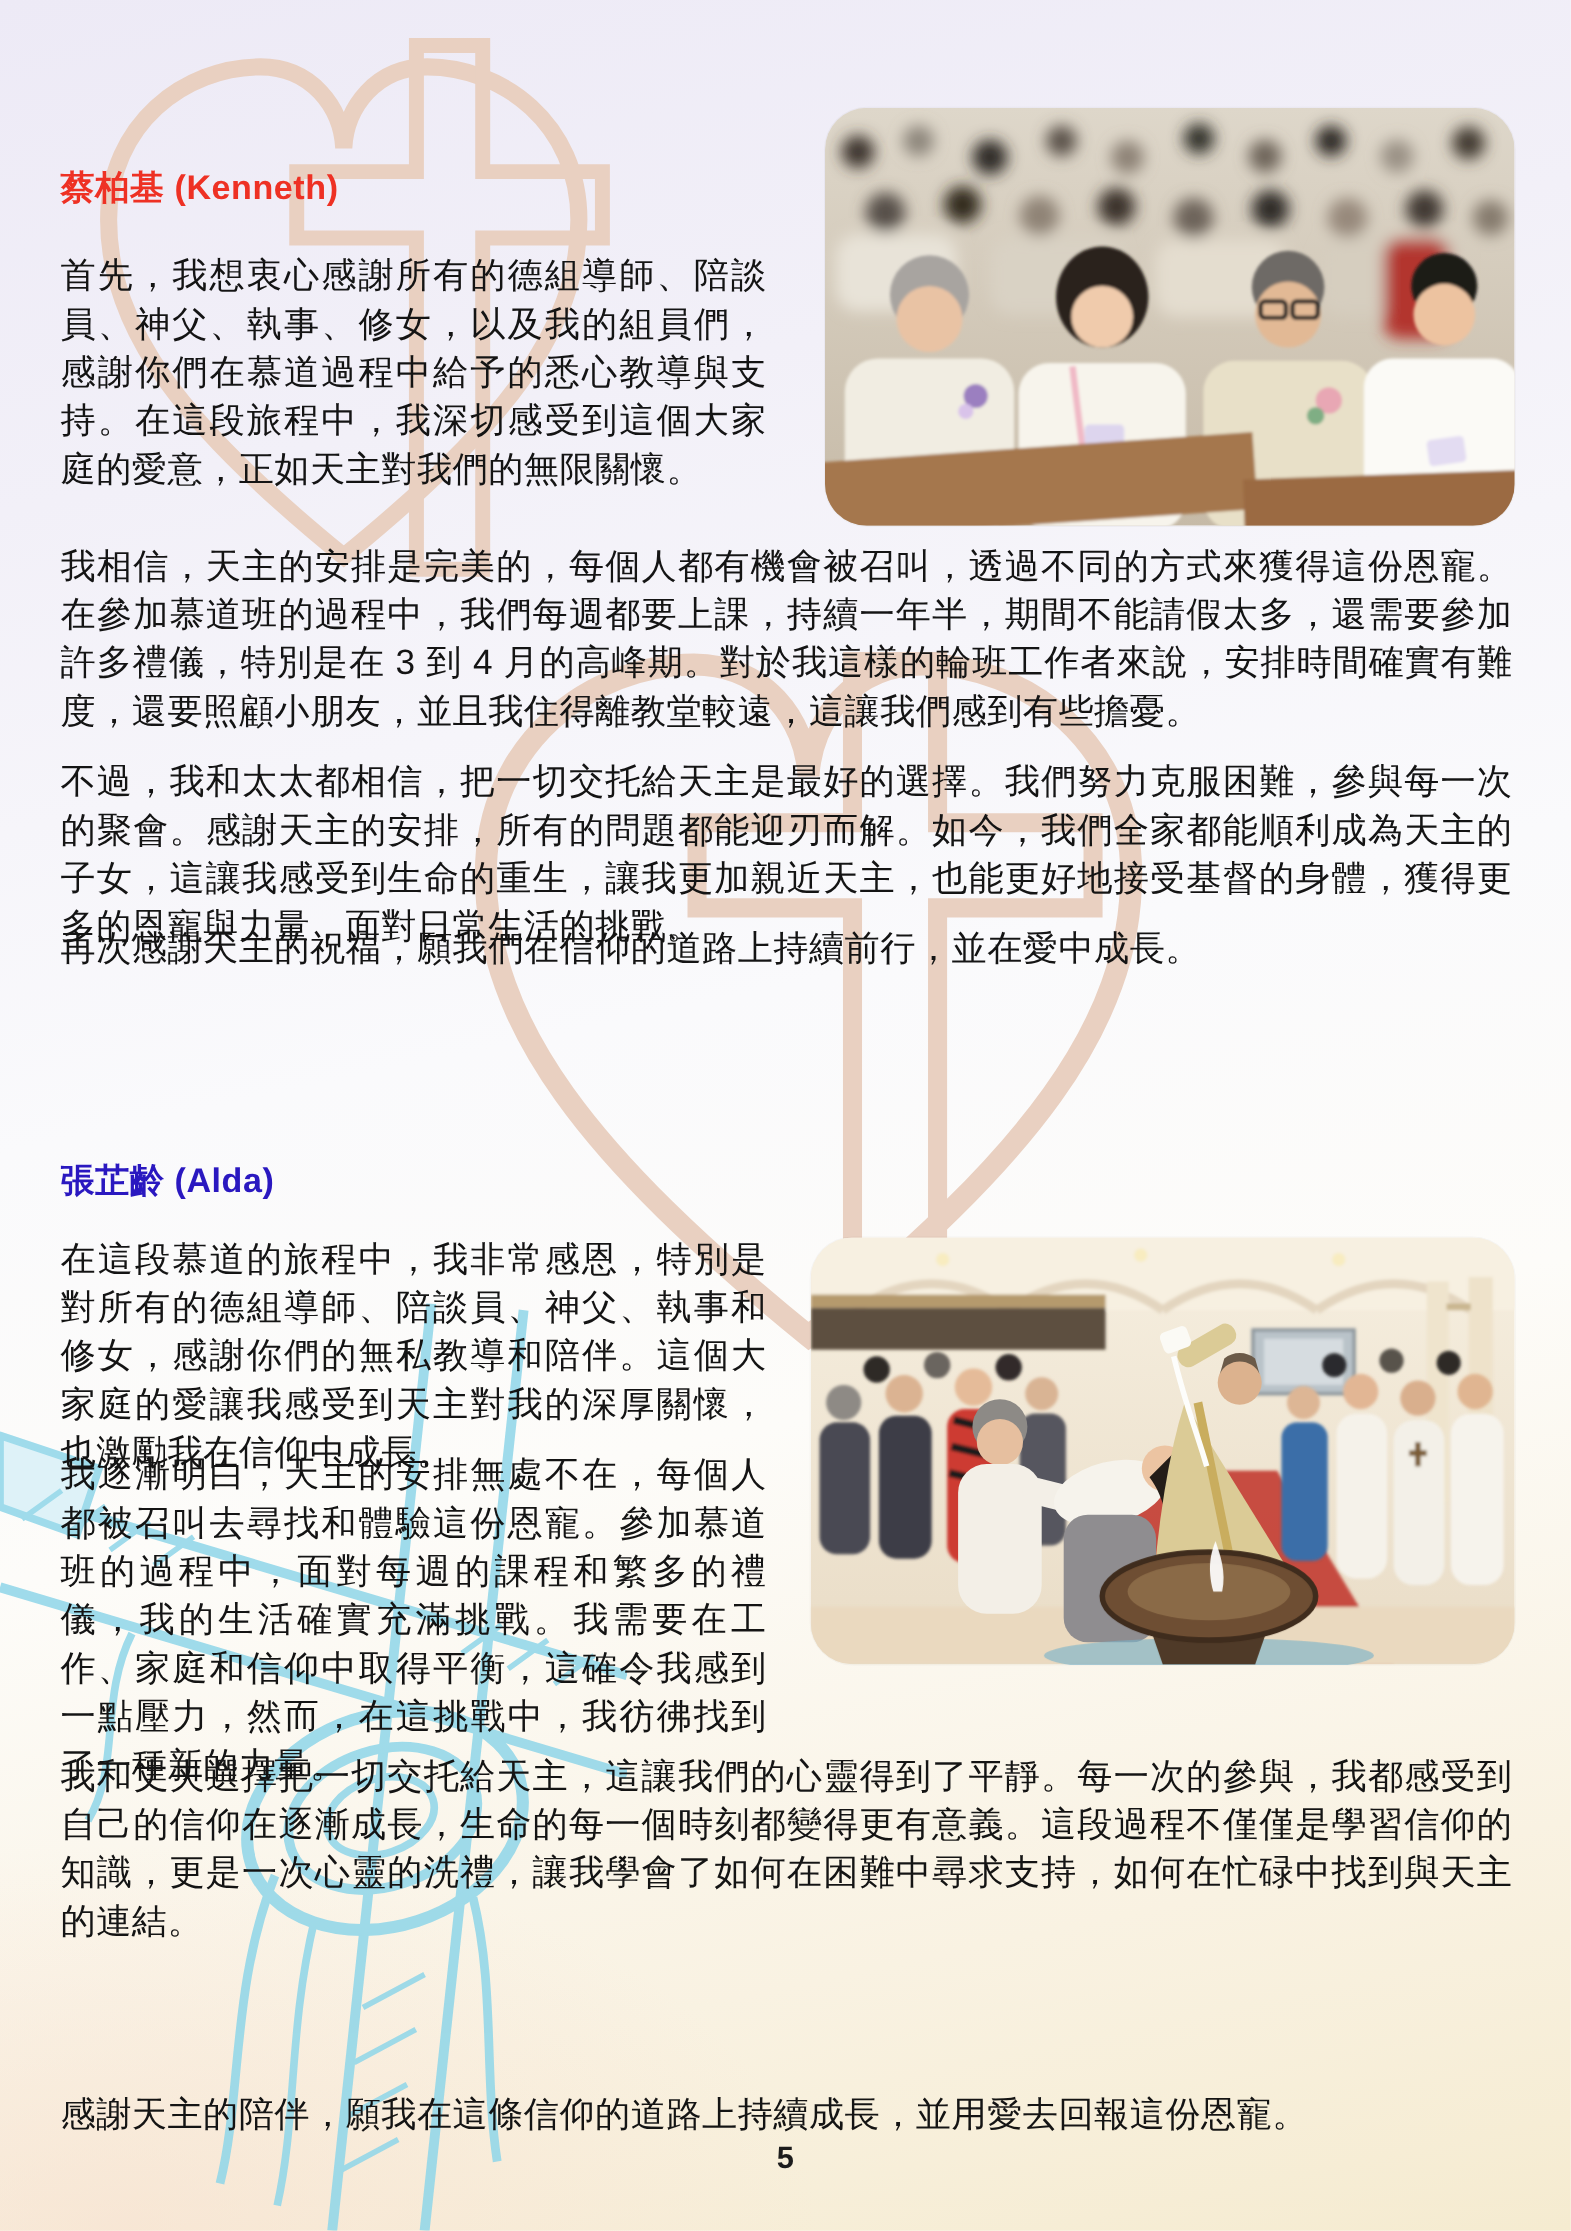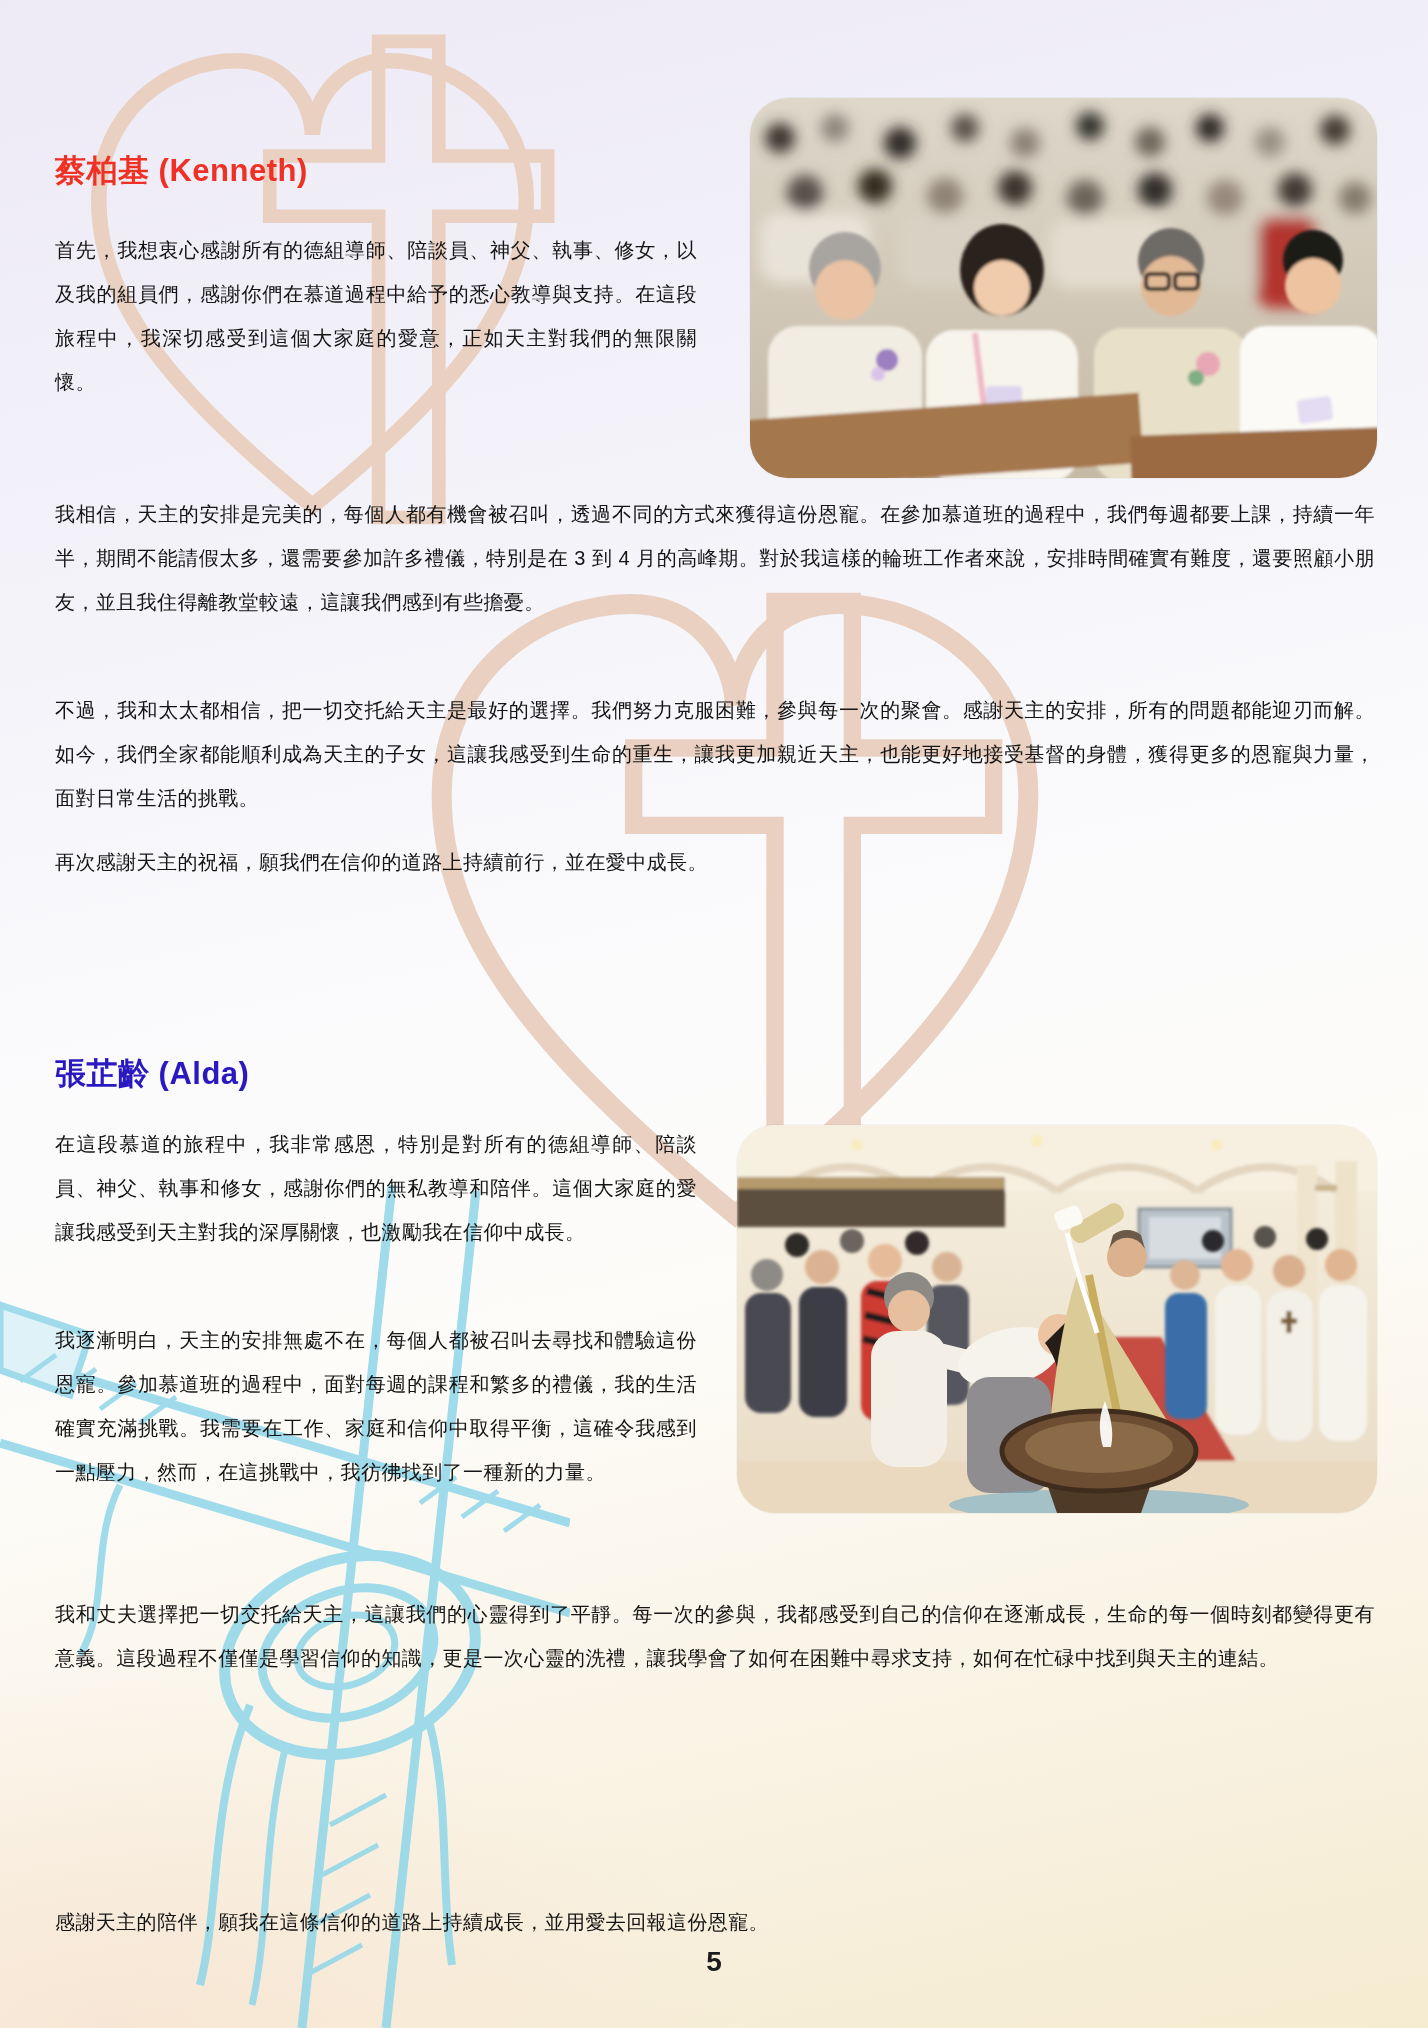--- a/index.html
+++ b/index.html
@@ -10,21 +10,21 @@
       radial-gradient(900px 500px at 8% 100%, rgba(247,222,205,.55), rgba(247,222,205,0) 70%),
       linear-gradient(168deg,#edeaf6 0%,#f2f0f8 20%,#fafafc 45%,#fdfcf9 62%,#f9f2e2 84%,#f5ebd0 100%);
   }
   .page{position:absolute;inset:0;}
   .deco{position:absolute;z-index:0;}
   .content-layer{position:absolute;inset:0;z-index:2;padding-left:13px;}
   .hd{position:absolute;left:55px;margin:0;font-size:31px;font-weight:bold;letter-spacing:.5px;}
   .hd.red{color:#ee3124;}
   .hd.blue{color:#2a18c0;text-align:center;}
   .para{
-    position:absolute;margin:0;font-size:20px;line-height:44px;color:#141414;
+    position:absolute;margin:0;font-size:32px;line-height:44px;color:#141414;
     text-align:justify;letter-spacing:.4px;
   }
   .photo{
     position:absolute;border-radius:38px;overflow:hidden;z-index:3;
     box-shadow:0 0 0 1px rgba(0,0,0,.03);
   }
   .photo svg{display:block;}
   .pagenum{
     position:absolute;left:0;top:1946px;width:100%;text-align:center;
     font-size:28px;font-weight:bold;color:#1c1c1c;

